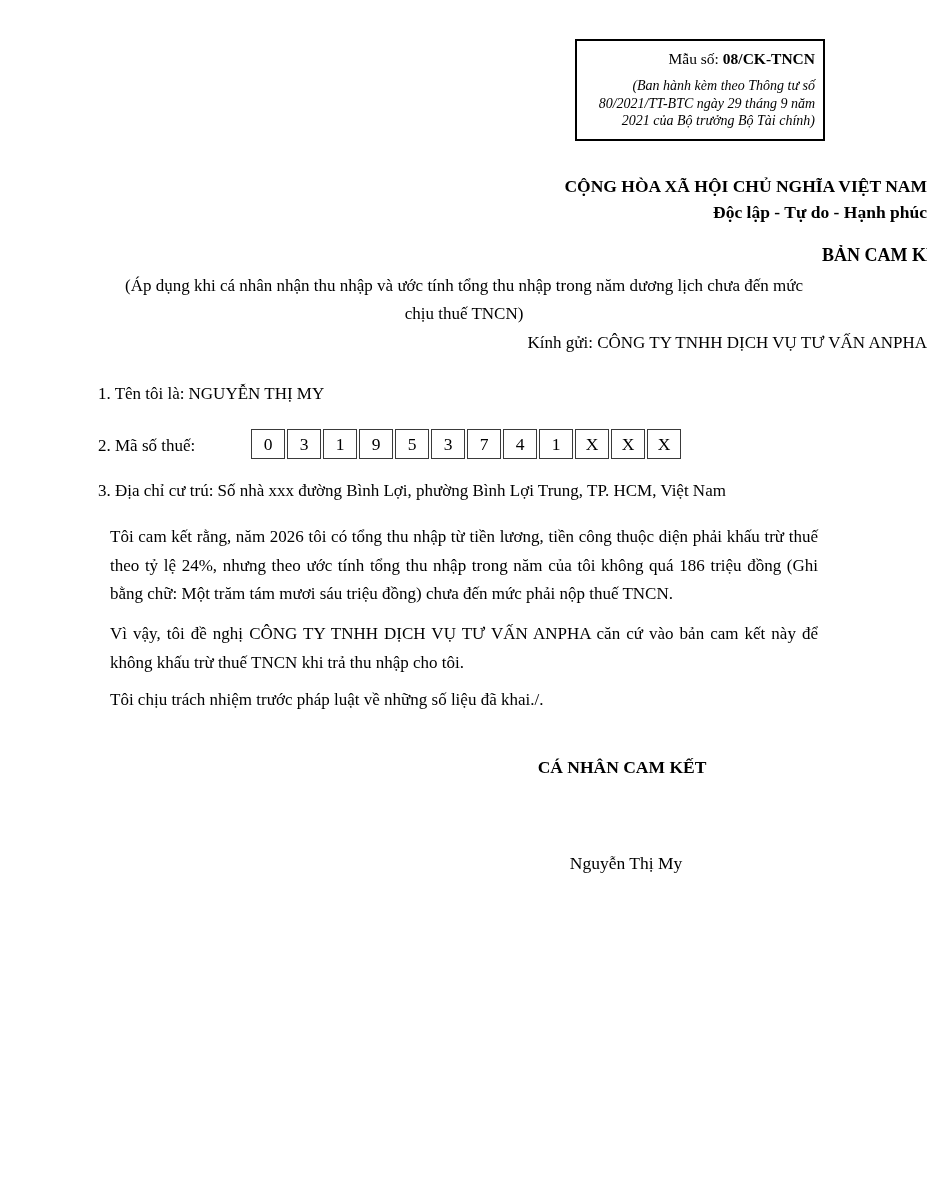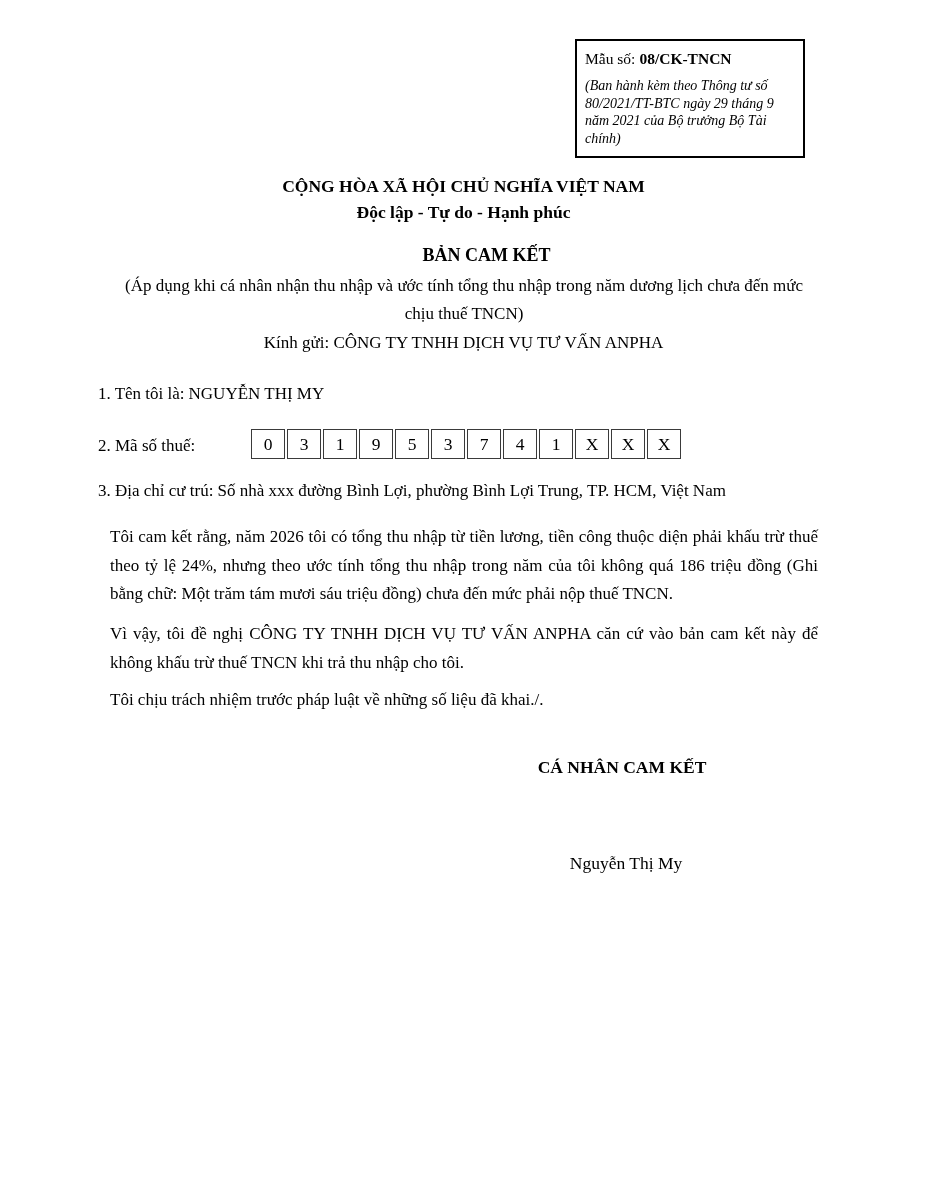--- a/index.html
+++ b/index.html
@@ -10,36 +10,36 @@
     background: #ffffff;
     color: #000000;
     font-family: "Liberation Serif", serif;
     font-size: 17px;
     overflow: hidden;
   }
   .abs { position: absolute; }
 
   
   .form-box {
-    top: 39px; left: 575px; width: 230px;
+    top: 39px; left: 575px; width: 250px;
     box-sizing: border-box;
     border: 2px solid #000;
     padding: 7px 8px 9px 8px;
-    text-align: left;
+    text-align: right;
   }
   .form-box .no-line { font-size: 15.5px; margin-top: 2px; }
   .form-box .no-code { font-weight: bold; }
   .form-box .issuance {
     font-style: italic;
     font-size: 14px;
     line-height: 17.5px;
     margin-top: 9px;
   }
 
-  .center-line { left: 0; width: 100%; text-align: center; }
+  .center-line { left: 0; width: 100%; text-align: right; }
   .nat1 { top: 176px; font-weight: bold; font-size: 17.5px; }
   .nat2 { top: 202px; font-weight: bold; font-size: 17.5px; }
   .doc-title { top: 245px; font-weight: bold; font-size: 18px; padding-left: 23px; }
   .doc-subtitle {
     top: 272px; left: 110px; width: 708px;
     text-align: center; line-height: 28px;
   }
   .recipient { top: 333px; }
 
   .field-line { left: 98px; white-space: nowrap; text-align: center; }

